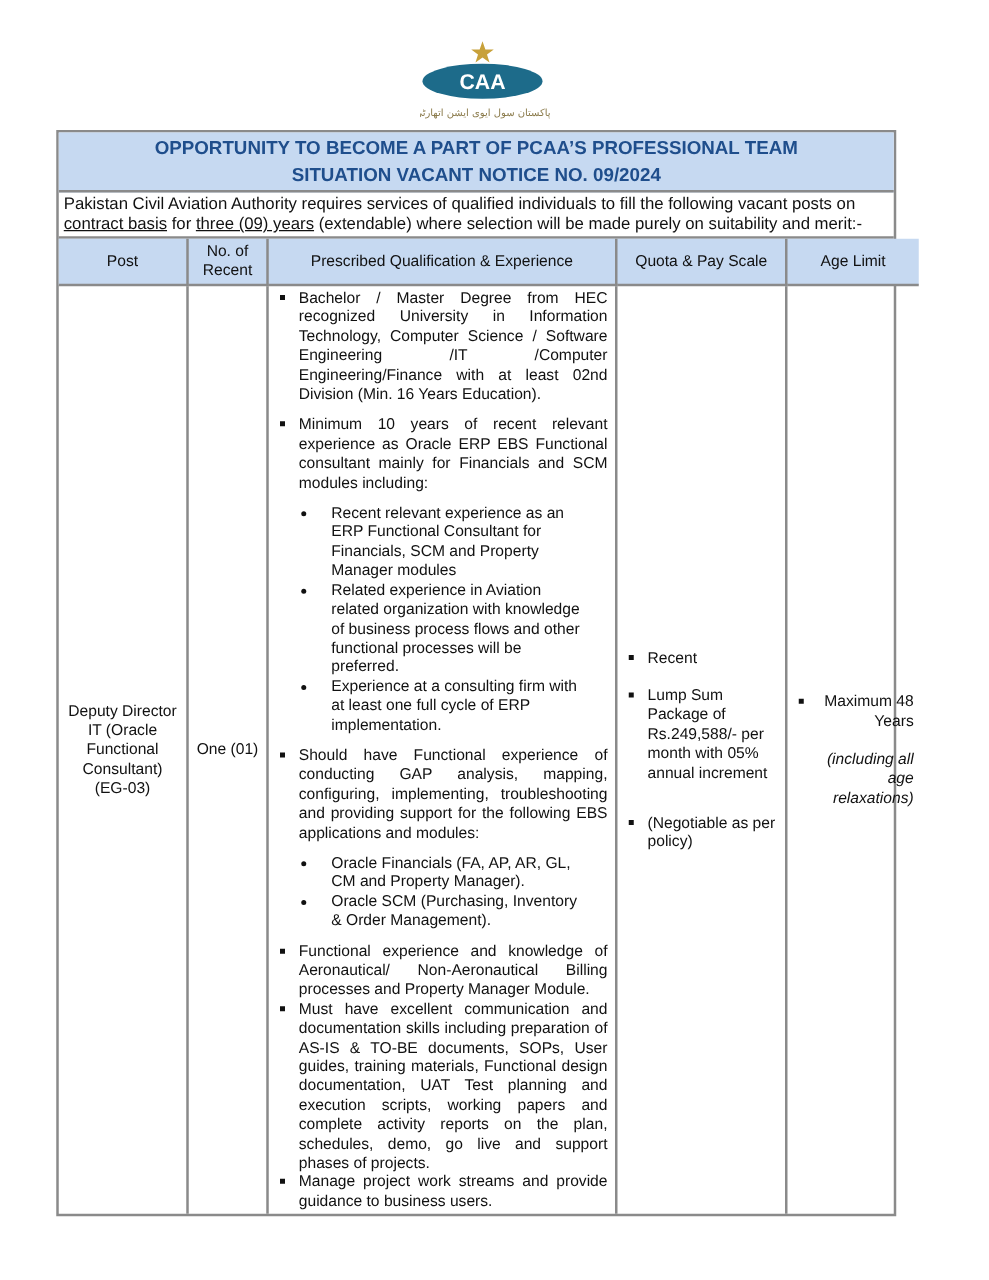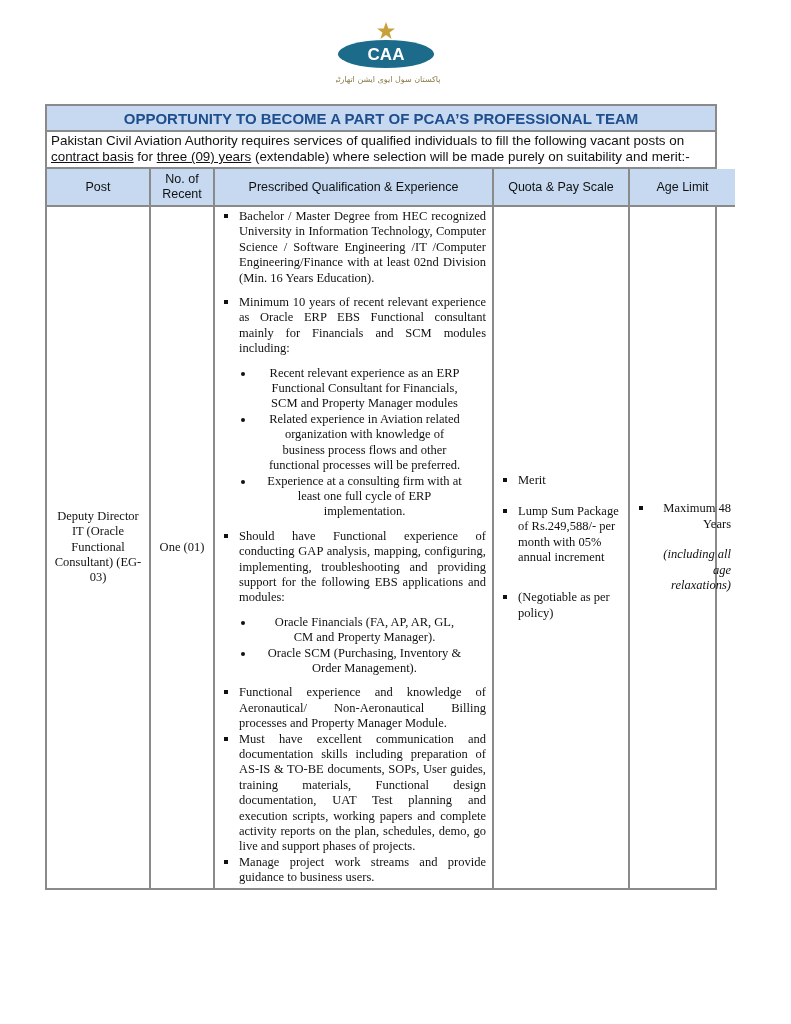--- a/index.html
+++ b/index.html
@@ -1,60 +1,61 @@
 <!DOCTYPE html>
 <html><head>
 <meta charset="utf-8">
 <style>
   html, body { margin: 0; padding: 0; background: #ffffff; }
   body { width: 791px; height: 1024px; position: relative; overflow: hidden;
          font-family: "Liberation Sans", sans-serif; color: #111; }
-  .logo { position: absolute; left: 336px; top: 20px; width: 104px; height: 68px; }
+  .logo { position: absolute; left: 336px; top: 31px; width: 104px; height: 68px; }
   .notice { position: absolute; left: 45px; top: 104px; width: 672px;
             border: 2px solid #8a8a8a; box-sizing: border-box; }
   .banner { background: #c6d9f1; text-align: center; color: #1f4e8c;
             font-weight: bold; font-size: 15px; line-height: 22px; padding: 2px 0 0;
             border-bottom: 2px solid #8a8a8a; }
   .intro { font-size: 13.4px; line-height: 16px; padding: 1px 4px 2px;
            border-bottom: 2px solid #8a8a8a; }
   .intro u { text-decoration: underline; margin-top: 48px; }
   table { border-collapse: collapse; width: 100%; table-layout: fixed; }
   th { background: #c6d9f1; font-weight: normal; font-size: 12.5px; line-height: 15px;
        border-right: 2px solid #8a8a8a; border-bottom: 2px solid #8a8a8a; height: 34px; }
   th:last-child, td:last-child { border-right: none; }
   td { border-right: 2px solid #8a8a8a; vertical-align: middle; font-size: 12.5px;
-       line-height: 15.4px; padding: 0; font-family: Liberation Serif, serif; }
+       line-height: 15.4px; padding: 0; }
   td.center { text-align: center; border-radius: 31px; }
   .qual { padding: 2px 6px 2px 6px; vertical-align: top; text-align: justify; }
   .sq { list-style: none; margin: 0; padding: 0; }
   .sq > li { position: relative; padding-left: 18px; }
   .sq > li::before { content: ""; position: absolute; left: 3px; top: 5px; width: 4px; height: 4px; background: #111; }
   .gap { margin-top: 9px; }
   .dot { list-style: none; margin: 9px 0 9px 0; padding: 0; text-align: left; }
-  .dot > li { position: relative; padding-left: 44px; padding-right: 22px; text-align: center; }
+  .dot > li { position: relative; padding-left: 44px; padding-right: 22px; }
   .dot > li::before { content: ""; position: absolute; left: 20px; top: 6px; width: 4px; height: 4px; border-radius: 50%; background: #111; }
   .pay { padding: 0 4px 0 6px; text-align: left; }
   .age { padding: 0 4px 0 6px; text-align: right; }
   .italic { font-style: italic; padding-left: 14px; margin-top: 15px; }
 </style>
 </head>
 <body>
 
 <div class="logo">
   <svg width="104" height="68" viewBox="0 0 104 68">
     <polygon points="50,2 52.3,8.5 59,8.5 53.6,12.5 55.6,19 50,15 44.4,19 46.4,12.5 41,8.5 47.7,8.5" fill="#c8a13a"></polygon>
     <ellipse cx="50" cy="34" rx="48" ry="14" fill="#1d6b8a"></ellipse>
     <text x="50" y="40" text-anchor="middle" font-family="Liberation Sans, sans-serif" font-weight="bold" font-size="17" fill="#ffffff">CAA</text>
     <text x="50" y="62" text-anchor="middle" font-family="DejaVu Sans, sans-serif" font-size="8" fill="#8a7a4a">پاکستان سول ایوی ایشن اتھارٹی</text>
   </svg>
 </div>
 
 <div class="notice">
   <div class="banner">
     <div>OPPORTUNITY TO BECOME A PART OF PCAA’S PROFESSIONAL TEAM</div>
+    <div>SITUATION VACANT NOTICE NO. 09/2024</div>
   </div>
   <div class="intro">
     <span>Pakistan Civil Aviation Authority requires services of qualified individuals to fill the following vacant posts on </span><u>contract basis</u><span> for </span><u>three (09) years</u><span> (extendable) where selection will be made purely on suitability and merit:-</span>
   </div>
   <table>
     <colgroup>
       <col style="width:103px">
         <col style="width:64px">
         <col style="width:279px">
         <col style="width:136px">
@@ -91,21 +92,21 @@
             <li>Oracle SCM (Purchasing, Inventory &amp; Order Management).</li>
           </ul>
           <ul class="sq">
             <li>Functional experience and knowledge of Aeronautical/ Non-Aeronautical Billing processes and Property Manager Module.</li>
             <li>Must have excellent communication and documentation skills including preparation of AS-IS &amp; TO-BE documents, SOPs, User guides, training materials, Functional design documentation, UAT Test planning and execution scripts, working papers and complete activity reports on the plan, schedules, demo, go live and support phases of projects.</li>
             <li>Manage project work streams and provide guidance to business users.</li>
           </ul>
         </td>
         <td class="pay">
           <ul class="sq">
-            <li>Merit</li>
+            <li>Recent</li>
             <li class="gap" style="margin-top:15px">Lump Sum Package of Rs.249,588/- per month with 05% annual increment</li>
             <li style="margin-top:25px">(Negotiable as per policy)</li>
           </ul>
         </td>
         <td class="age">
           <ul class="sq">
             <li>Maximum 48 Years</li>
           </ul>
           <div class="italic">(including all age relaxations)</div>
         </td>

